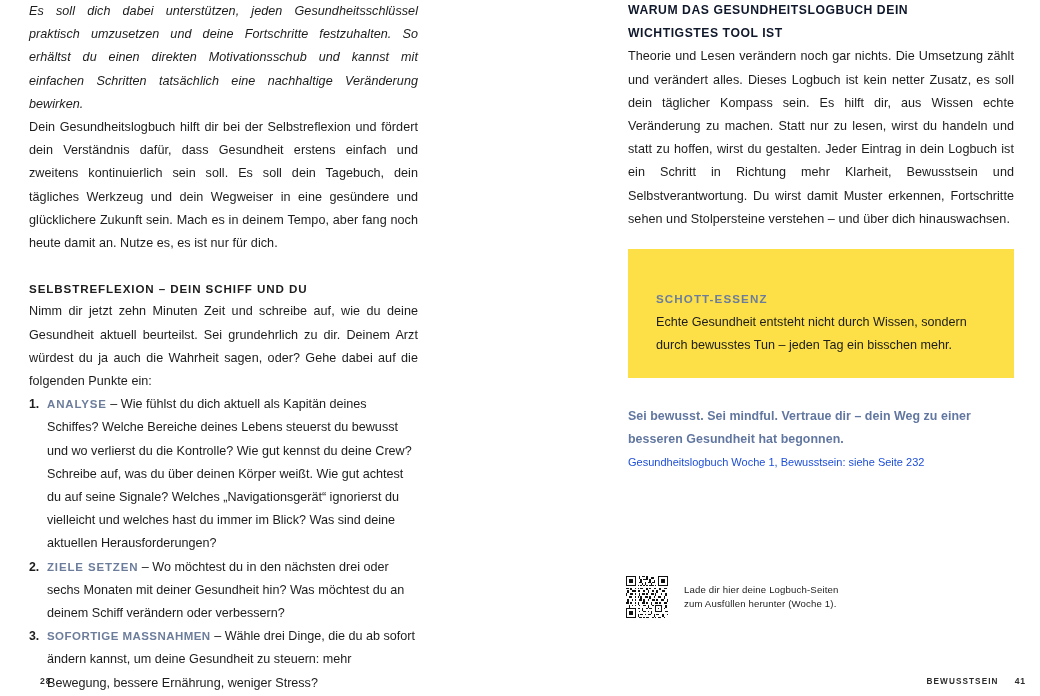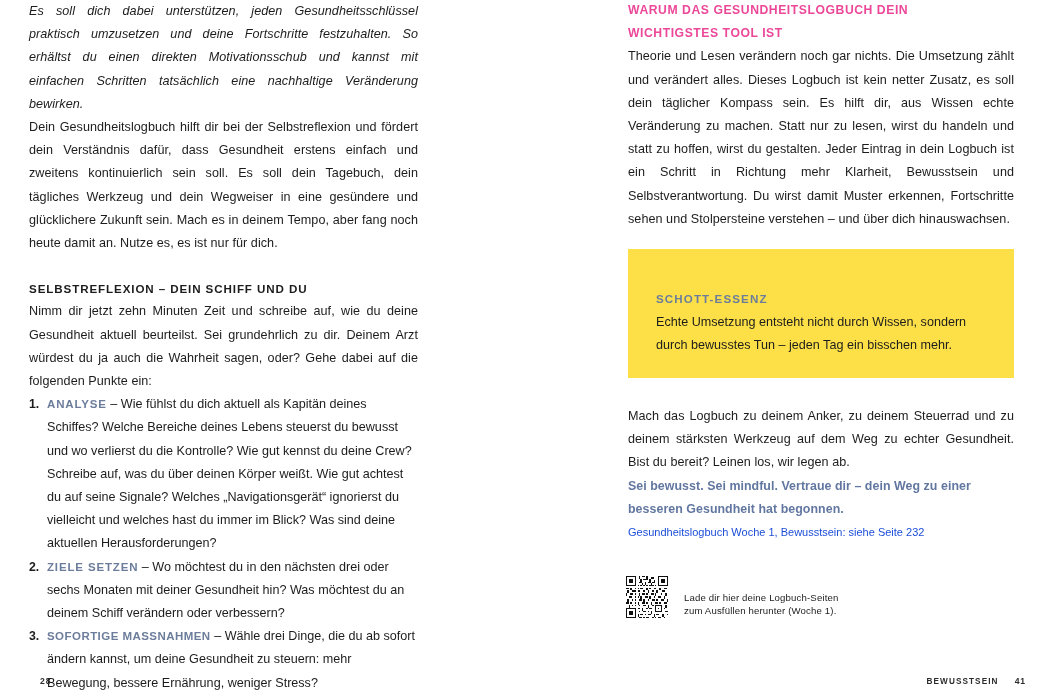--- a/index.html
+++ b/index.html
@@ -53,21 +53,21 @@
     color: #1c1c1c;
     text-transform: uppercase;
   }
 
   h2.section-head-right {
     margin: 0;
     font-size: 12.2px;
     font-weight: bold;
     letter-spacing: 0.55px;
     line-height: 23.2px;
-    color: #ec4899;
+    color: #0f172a;
     text-transform: uppercase;
   }
 
   ol.steps {
     margin: 0;
     padding: 0;
     list-style: none;
     counter-reset: stepnum;
   }
   ol.steps > li {
@@ -133,21 +133,21 @@
     margin: 0;
     font-size: 11px;
     line-height: 23.2px;
     color: #1d4ed8;
     text-align: left;
   }
 
   .qr-block {
     position: absolute;
     display: flex;
-    align-items: flex-end;
+    align-items: center;
     gap: 16px;
   }
   .qr-code {
     width: 42px;
     height: 42px;
     flex: 0 0 42px;
   }
   .qr-caption {
     font-size: 9.6px;
     line-height: 13.6px;
@@ -224,26 +224,25 @@
 
       <h2 class="section-head-right" style="margin-top:-1px;">WARUM DAS GESUNDHEITSLOGBUCH DEIN</h2>
       <h2 class="section-head-right">WICHTIGSTES TOOL IST</h2>
 
       <p class="body" style="margin-top:0px;">Theorie und Lesen verändern noch gar nichts. Die Umsetzung zählt und verändert alles. Dieses Logbuch ist kein netter Zusatz, es soll dein täglicher Kompass sein. Es hilft dir, aus Wissen echte Veränderung zu machen. Statt nur zu lesen, wirst du handeln und statt zu hoffen, wirst du gestalten. Jeder Eintrag in dein Logbuch ist ein Schritt in Richtung mehr Klarheit, Bewusstsein und Selbstverantwortung. Du wirst damit Muster erkennen, Fortschritte sehen und Stolpersteine verstehen – und über dich hinauswachsen.</p>
     </div>
 
     <div class="callout" style="left:108px; top:249px; width:386px; height:129px;">
       <div class="callout-inner">
         <p class="callout-title">SCHOTT-ESSENZ</p>
-        <p class="callout-text">Echte Umsetzung entsteht nicht durch Wissen, sondern durch bewusstes Tun – jeden Tag ein bisschen mehr.</p>
+        <p class="callout-text">Echte Gesundheit entsteht nicht durch Wissen, sondern durch bewusstes Tun – jeden Tag ein bisschen mehr.</p>
       </div>
     </div>
 
     <div class="col col-right" style="top:405px;">
-      <p class="body" style="margin-top:0px;">Mach das Logbuch zu deinem Anker, zu deinem Steuerrad und zu deinem stärksten Werkzeug auf dem Weg zu echter Gesundheit. Bist du bereit? Leinen los, wir legen ab.</p>
 
       <p class="emphasis-line">Sei bewusst. Sei mindful. Vertraue dir – dein Weg zu einer besseren Gesundheit hat begonnen.</p>
 
       <p class="ref-line">Gesundheitslogbuch Woche 1, Bewusstsein: siehe Seite 232</p>
     </div>
 
     <div class="qr-block" style="left:106px; top:576px;">
       <svg class="qr-code" viewBox="0 0 29 29" shape-rendering="crispEdges">
         <rect width="29" height="29" fill="#ffffff"></rect>
         <g fill="#111111">

